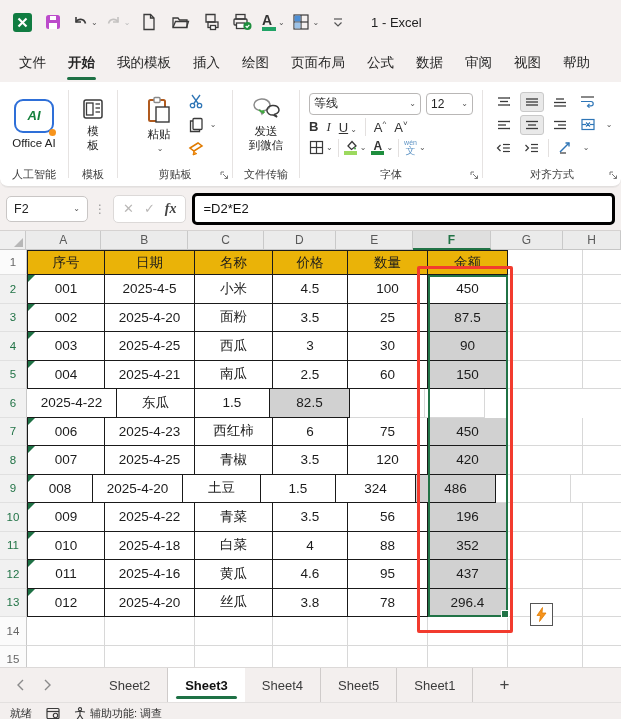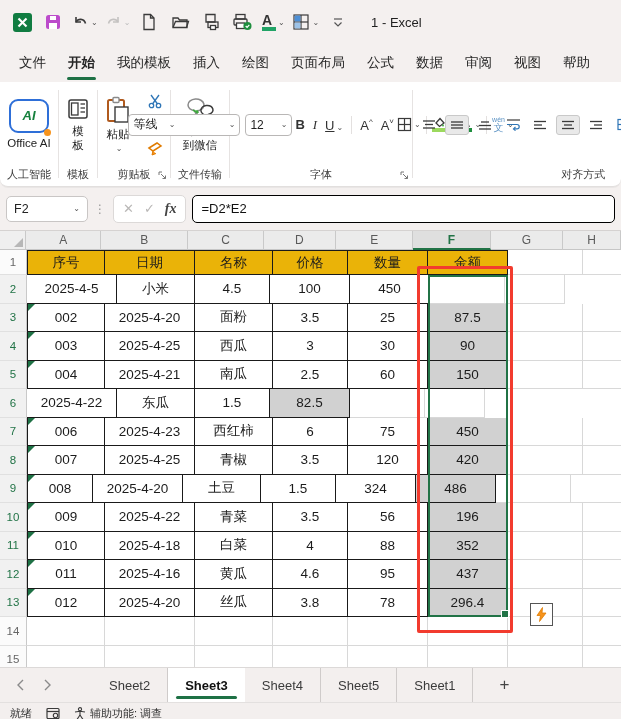--- a/index.html
+++ b/index.html
@@ -34,21 +34,21 @@
   .rsep{width:1px;background:#E6E3E2;margin:8px 0;flex:0 0 auto;}
   .bigbtn{display:flex;flex-direction:column;align-items:center;justify-content:flex-start;gap:3px;padding:2px 3px;border-radius:4px;}
   .bigbtn .cap{font-size:11.5px;color:#222;text-align:center;line-height:1.25;}
   .aiicon{width:36px;height:30px;border:2.5px solid #2E6FD8;border-radius:9px;position:relative;display:flex;align-items:center;justify-content:center;}
   .aiicon span{color:#15803d;font-weight:bold;font-style:italic;font-size:13px;}
   .aiicon::after{content:"";position:absolute;right:-4px;bottom:-5px;width:7px;height:7px;background:#F7941D;border-radius:50%;}
   .narrowcap{width:16px;}
   .smallcol{display:flex;flex-direction:column;gap:4px;align-items:center;justify-content:center;}
   .sbtn{width:22px;height:20px;display:flex;align-items:center;justify-content:center;border-radius:3px;}
   .combo{height:22px;border:1px solid #B9B7B6;border-radius:4px;background:#fff;display:flex;align-items:center;padding:0 4px;font-size:12px;color:#222;justify-content:space-between;box-sizing:border-box;}
-  .fgrid{display:flex;flex-direction:row;gap:3px;justify-content:center;}
+  .fgrid{display:flex;flex-direction:column;gap:3px;justify-content:center;}
   .frow{display:flex;align-items:center;gap:8px;}
   .lab{font-size:13px;color:#333;}
   .lab.b{font-weight:bold;}
   .lab.i{font-style:italic;font-family:"Liberation Serif","DejaVu Serif",serif;}
   .lab.u{text-decoration:underline;}
   .sup{font-size:8px;color:#333;vertical-align:super;}
   .ubar{display:inline-block;width:13px;height:4px;margin-top:0;}
   .vsep{width:1px;height:18px;background:#E3E0DF;}
   .aicon{width:24px;height:20px;display:flex;align-items:center;justify-content:center;border-radius:3px;}
   .aicon.on{background:#E9E9E9;border:1px solid #C9C9C9;box-sizing:border-box;}
@@ -56,21 +56,21 @@
   .phon .t1{font-size:7px;}
   .phon .t2{font-size:10px;}
 
   
   .fbar{height:43px;display:flex;align-items:center;padding:0 6px;gap:6px;flex:0 0 auto;}
   .namebox{width:82px;height:26px;background:#fff;border:1px solid #C9C6C5;border-radius:5px;display:flex;align-items:center;justify-content:space-between;padding:0 7px;font-size:12.5px;box-sizing:border-box;}
   .dots{color:#9a9a9a;font-size:12px;letter-spacing:1px;}
   .fops{display:flex;align-items:center;gap:10px;height:26px;background:#fff;border:1px solid #DCD9D8;border-radius:5px;padding:0 9px;}
   .fx{font-family:"Liberation Serif","DejaVu Serif",serif;font-style:italic;font-weight:bold;font-size:14px;color:#444;}
   .gray-g{color:#B9B7B6;font-size:13px;}
-  .ffield{flex:1;height:26px;background:#fff;border:1px solid #000000;border-radius:5px;display:flex;align-items:center;padding:0 8px;font-size:13px;color:#111;}
+  .ffield{flex:1;height:26px;background:#fff;border:3px solid #000000;border-radius:5px;display:flex;align-items:center;padding:0 8px;font-size:13px;color:#111;}
 
   
   .grid{height:436px;flex:0 0 auto;background:#fff;position:relative;overflow:hidden;border-top:1px solid #D5D2D1;}
   .chrow{display:flex;height:19px;background:#EBEBEB;}
   .corner{width:27px;height:100%;border-right:1px solid #C9C9C9;border-bottom:1px solid #C6C6C6;position:relative;background:#EFEFEF;box-sizing:border-box;}
   .corner::after{content:"";position:absolute;right:2px;bottom:2px;border-bottom:9px solid #B7B7B7;border-left:9px solid transparent;}
   .colhdr{height:100%;display:flex;align-items:center;justify-content:center;font-size:12px;color:#5a5a5a;border-right:1px solid #C9C9C9;border-bottom:1px solid #C6C6C6;box-sizing:border-box;background:#EBEBEB;}
   .colhdr.selcol{background:#DFDFDF;color:#217346;border-bottom:2px solid #217346;font-weight:bold;}
   .grow{display:flex;}
   .rowhdr{width:27px;display:flex;align-items:center;justify-content:center;font-size:11.5px;color:#666;border-right:1px solid #C9C9C9;border-bottom:1px solid #E0E0E0;box-sizing:border-box;background:#FBFBFB;flex:0 0 auto;}
@@ -505,20 +505,21 @@
           <div class="cell tbl ghdr" style="width: 90px;">日期</div>
           <div class="cell tbl ghdr" style="width: 78px;">名称</div>
           <div class="cell tbl ghdr" style="width: 75px;">价格</div>
           <div class="cell tbl ghdr" style="width: 80px;">数量</div>
           <div class="cell tbl ghdr" style="width: 80px;">金额</div>
           <div class="cell" style="width: 75px;"></div>
           <div class="cell" style="width: 60px;"></div>
         </div>
         <div class="grow" style="height: 28.5px;">
           <div class="rowhdr selrow">2</div>
+          <div class="cell tbl colA flag" style="width: 78px;">001</div>
           <div class="cell tbl" style="width: 90px;">2025-4-5</div>
           <div class="cell tbl" style="width: 78px;">小米</div>
           <div class="cell tbl" style="width: 75px;">4.5</div>
           <div class="cell tbl" style="width: 80px;">100</div>
           <div class="cell tbl factive" style="width: 80px;">450</div>
           <div class="cell" style="width: 75px;"></div>
           <div class="cell" style="width: 60px;"></div>
         </div>
         <div class="grow" style="height: 28.5px;">
           <div class="rowhdr selrow">3</div>

